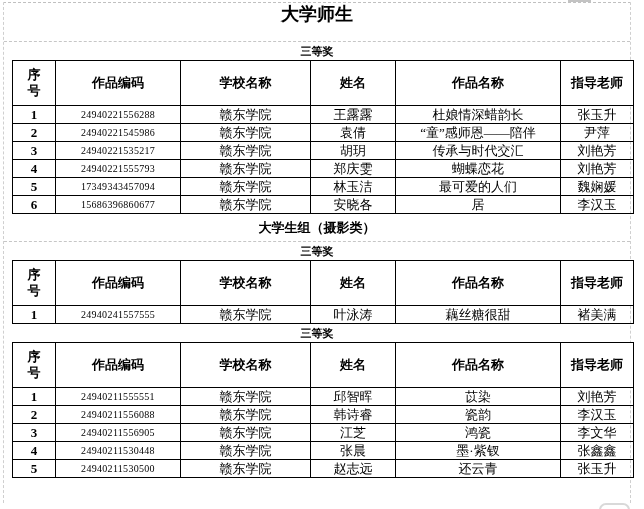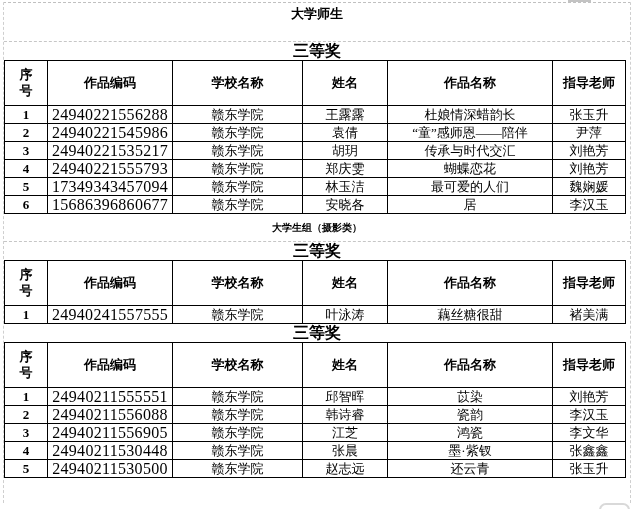--- a/index.html
+++ b/index.html
@@ -17,45 +17,45 @@
     width:628px;
     min-height:501px;
     box-sizing:border-box;
     border-top:1px dashed #c0c0c0;
     border-left:1px dashed #cfcfcf;
     border-right:1px dashed #cfcfcf;
   }
   .main-title{
     text-align:center;
     font-weight:bold;
-    font-size:13px;
+    font-size:18px;
     line-height:18px;
     padding-top:2px;
     height:36px;
     border-bottom:1px dashed #c6c6c6;
   }
   .group-title{
     text-align:center;
     font-weight:bold;
-    font-size:10px;
+    font-size:13px;
     height:27px;
     line-height:27px;
     border-bottom:1px dashed #c6c6c6;
   }
   .award{
     text-align:center;
     font-weight:bold;
-    font-size:16px;
+    font-size:11px;
     height:18px;
     line-height:18px;
   }
   table{
     border-collapse:collapse;
     table-layout:fixed;
-    margin-left:0;
+    margin-left:8px;
     width:621px;
     font-size:13px;
   }
   th,td{
     border:1px solid #000;
     text-align:center;
     vertical-align:middle;
     padding:0;
     overflow:hidden;
     white-space:nowrap;
@@ -65,21 +65,21 @@
     height:44px;
     font-size:13px;
     background:#ffffff;
   }
   td{
     height:17px;
     line-height:17px;
     font-weight:normal;
   }
   td.num{font-weight:bold;}
-  td.code{font-size:16px;letter-spacing:0.3px;text-align:center;}
+  td.code{font-size:10px;letter-spacing:0.3px;text-align:center;}
   .wrap-vert{
     display:inline-block;
     width:15px;
     word-break:break-all;
     white-space:normal;
     line-height:16px;
   }
   .handle-top{
     position:absolute;
     left:568px;top:0;

